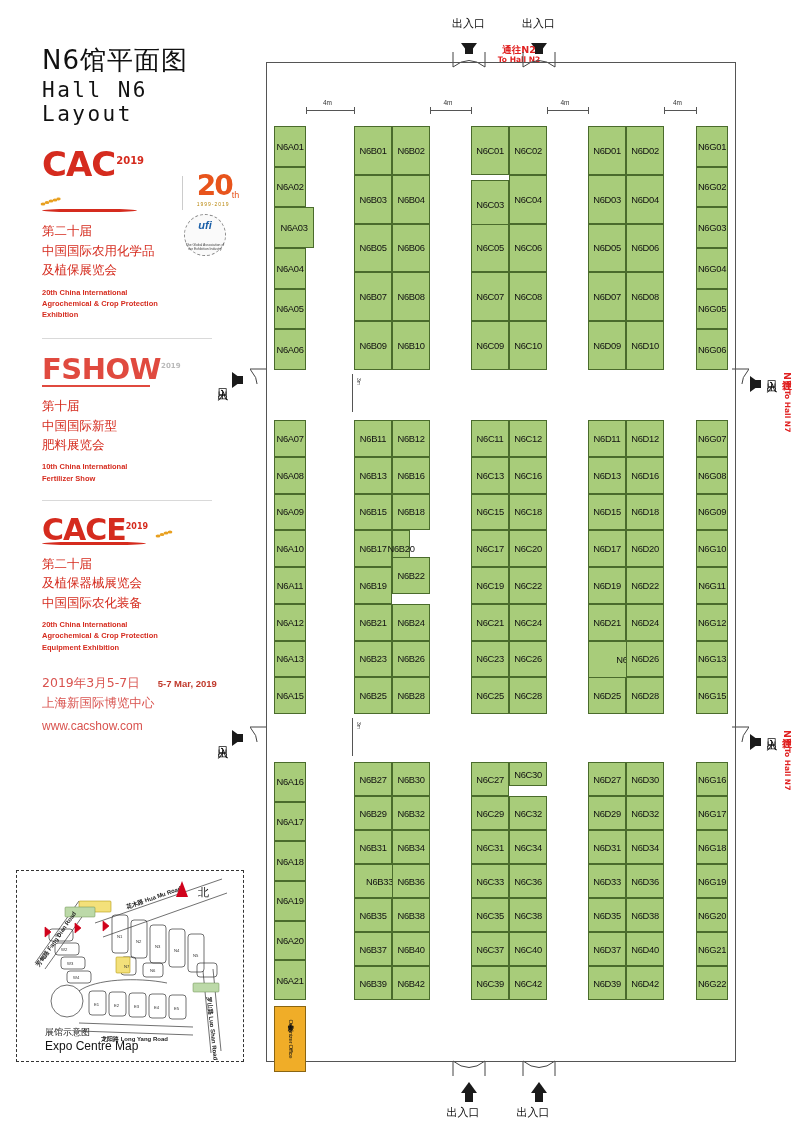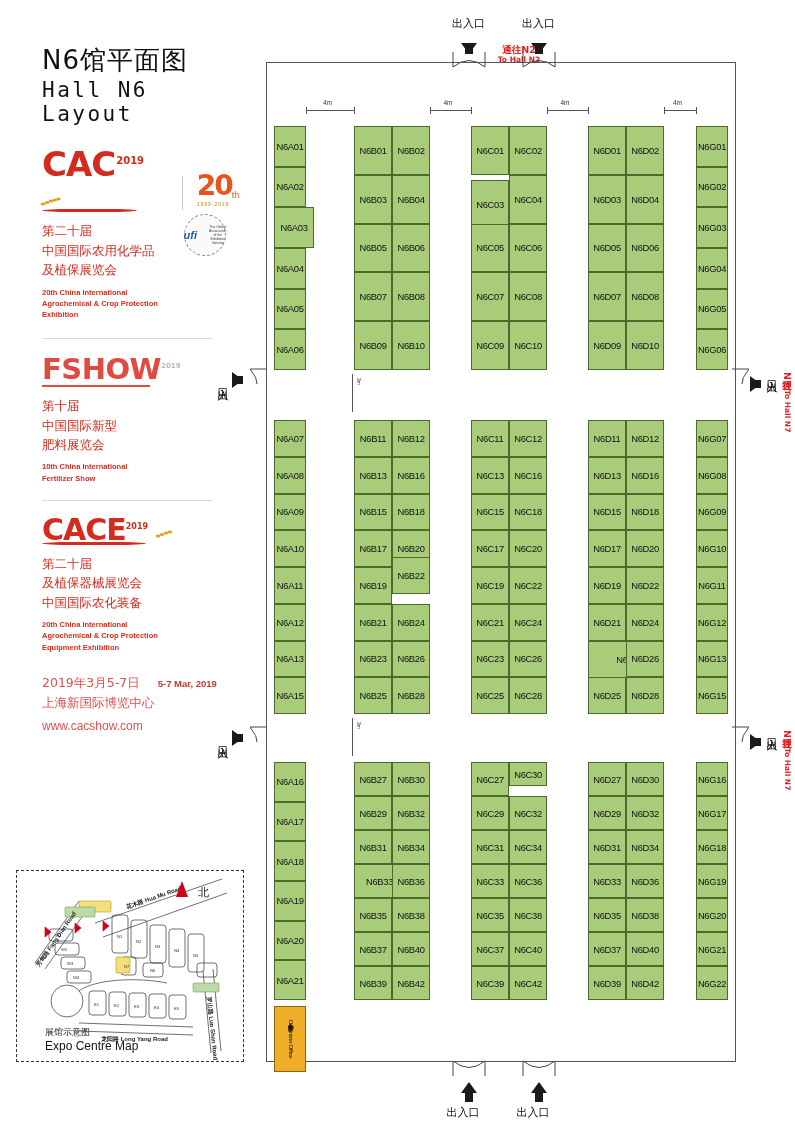--- a/index.html
+++ b/index.html
@@ -38,21 +38,21 @@
   .logo-20 .m { font-size: 9px; color:#e8541c; vertical-align: bottom; }
   .logo-20 .yrs { font-size: 5px; color: #b8860b; letter-spacing: 1px; margin-top:1px;}
 
   .cn-lines { color: #d52b1e; font-size: 12.5px; line-height: 1.55; margin-top: 9px;
               font-family: "DejaVu Sans", sans-serif; }
   .en-lines { color: #d52b1e; font-size: 7.5px; line-height: 1.5; margin-top: 7px; font-weight: bold;
               font-family: "Liberation Sans", sans-serif; }
 
   .ufi { position: absolute; right: 18px; top: 66px; width: 42px; height: 42px;
          border-radius: 50%; border: 1px dashed #888; display:flex; align-items:center;
-         justify-content:center; flex-direction: row; background: #fafafa; gap: 12px;}
+         justify-content:center; flex-direction: column; background: #fafafa; gap: 12px;}
   .ufi .u { font-size: 11px; font-weight: bold; color: #1a5fa8; font-style: italic; }
   .ufi .t { font-size: 3.4px; color: #444; text-align:center; line-height:1.2;}
 
   .logo-fshow { font-family:"DejaVu Sans", sans-serif; font-weight: bold; font-size: 29px;
                 color:#e04a3f; letter-spacing: -0.5px; position: relative; line-height: 1;}
   .logo-fshow .yr { font-size: 7px; vertical-align: super; color:#b9b9b9; letter-spacing:0;}
   .fshow-underline { height:2px; background:#e04a3f; width: 108px; margin-top:1px;}
 
   .logo-cace { font-family:"DejaVu Sans", sans-serif; font-weight: bold; font-size: 30px;
                color:#d52b1e; letter-spacing:-1px; line-height:1;}
@@ -530,21 +530,21 @@
         <div class="booth" style="left: 8px; top: 541.75px; width: 32px; height: 36.75px;">N6A12</div>
         <div class="booth" style="left: 8px; top: 578.5px; width: 32px; height: 36.75px;">N6A13</div>
         <div class="booth" style="left: 8px; top: 615.25px; width: 32px; height: 36.75px;">N6A15</div>
         <div class="booth" style="left: 88px; top: 358px; width: 38px; height: 36.75px;">N6B11</div>
         <div class="booth" style="left: 126px; top: 358px; width: 38px; height: 36.75px;">N6B12</div>
         <div class="booth" style="left: 88px; top: 394.75px; width: 38px; height: 36.75px;">N6B13</div>
         <div class="booth" style="left: 126px; top: 394.75px; width: 38px; height: 36.75px;">N6B16</div>
         <div class="booth" style="left: 88px; top: 431.5px; width: 38px; height: 36.75px;">N6B15</div>
         <div class="booth" style="left: 126px; top: 431.5px; width: 38px; height: 36.75px;">N6B18</div>
         <div class="booth" style="left: 88px; top: 468.25px; width: 38px; height: 36.75px;">N6B17</div>
-        <div class="booth" style="left: 126px; top: 468.25px; width: 38px; height: 36.75px;">N6B20</div>
+        <div class="booth" style="left: 126px; top: 468.25px; width: 18px; height: 36.75px;">N6B20</div>
         <div class="booth" style="left: 88px; top: 505px; width: 38px; height: 36.75px;">N6B19</div>
         <div class="booth" style="left: 126px; top: 495px; width: 38px; height: 36.75px;">N6B22</div>
         <div class="booth" style="left: 88px; top: 541.75px; width: 38px; height: 36.75px;">N6B21</div>
         <div class="booth" style="left: 126px; top: 541.75px; width: 38px; height: 36.75px;">N6B24</div>
         <div class="booth" style="left: 88px; top: 578.5px; width: 38px; height: 36.75px;">N6B23</div>
         <div class="booth" style="left: 126px; top: 578.5px; width: 38px; height: 36.75px;">N6B26</div>
         <div class="booth" style="left: 88px; top: 615.25px; width: 38px; height: 36.75px;">N6B25</div>
         <div class="booth" style="left: 126px; top: 615.25px; width: 38px; height: 36.75px;">N6B28</div>
         <div class="booth" style="left: 205px; top: 358px; width: 38px; height: 36.75px;">N6C11</div>
         <div class="booth" style="left: 243px; top: 358px; width: 38px; height: 36.75px;">N6C12</div>

